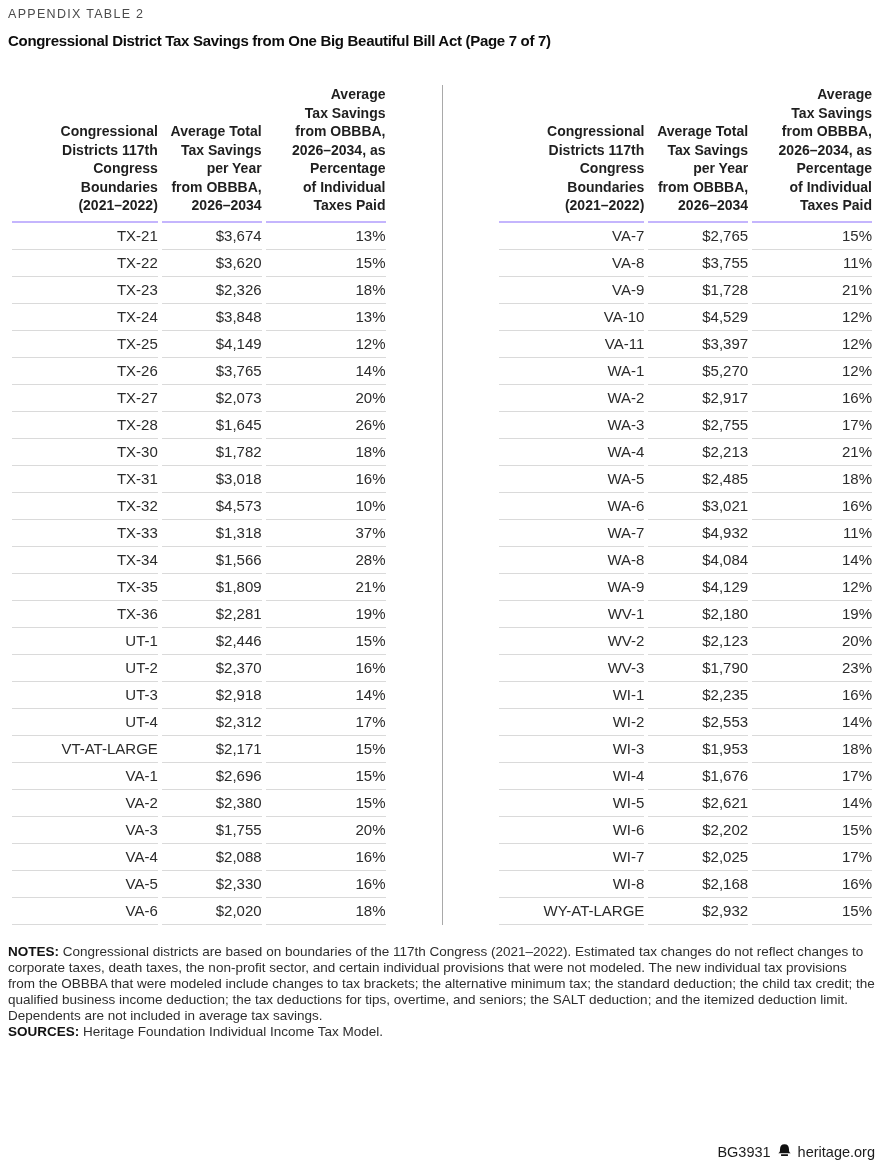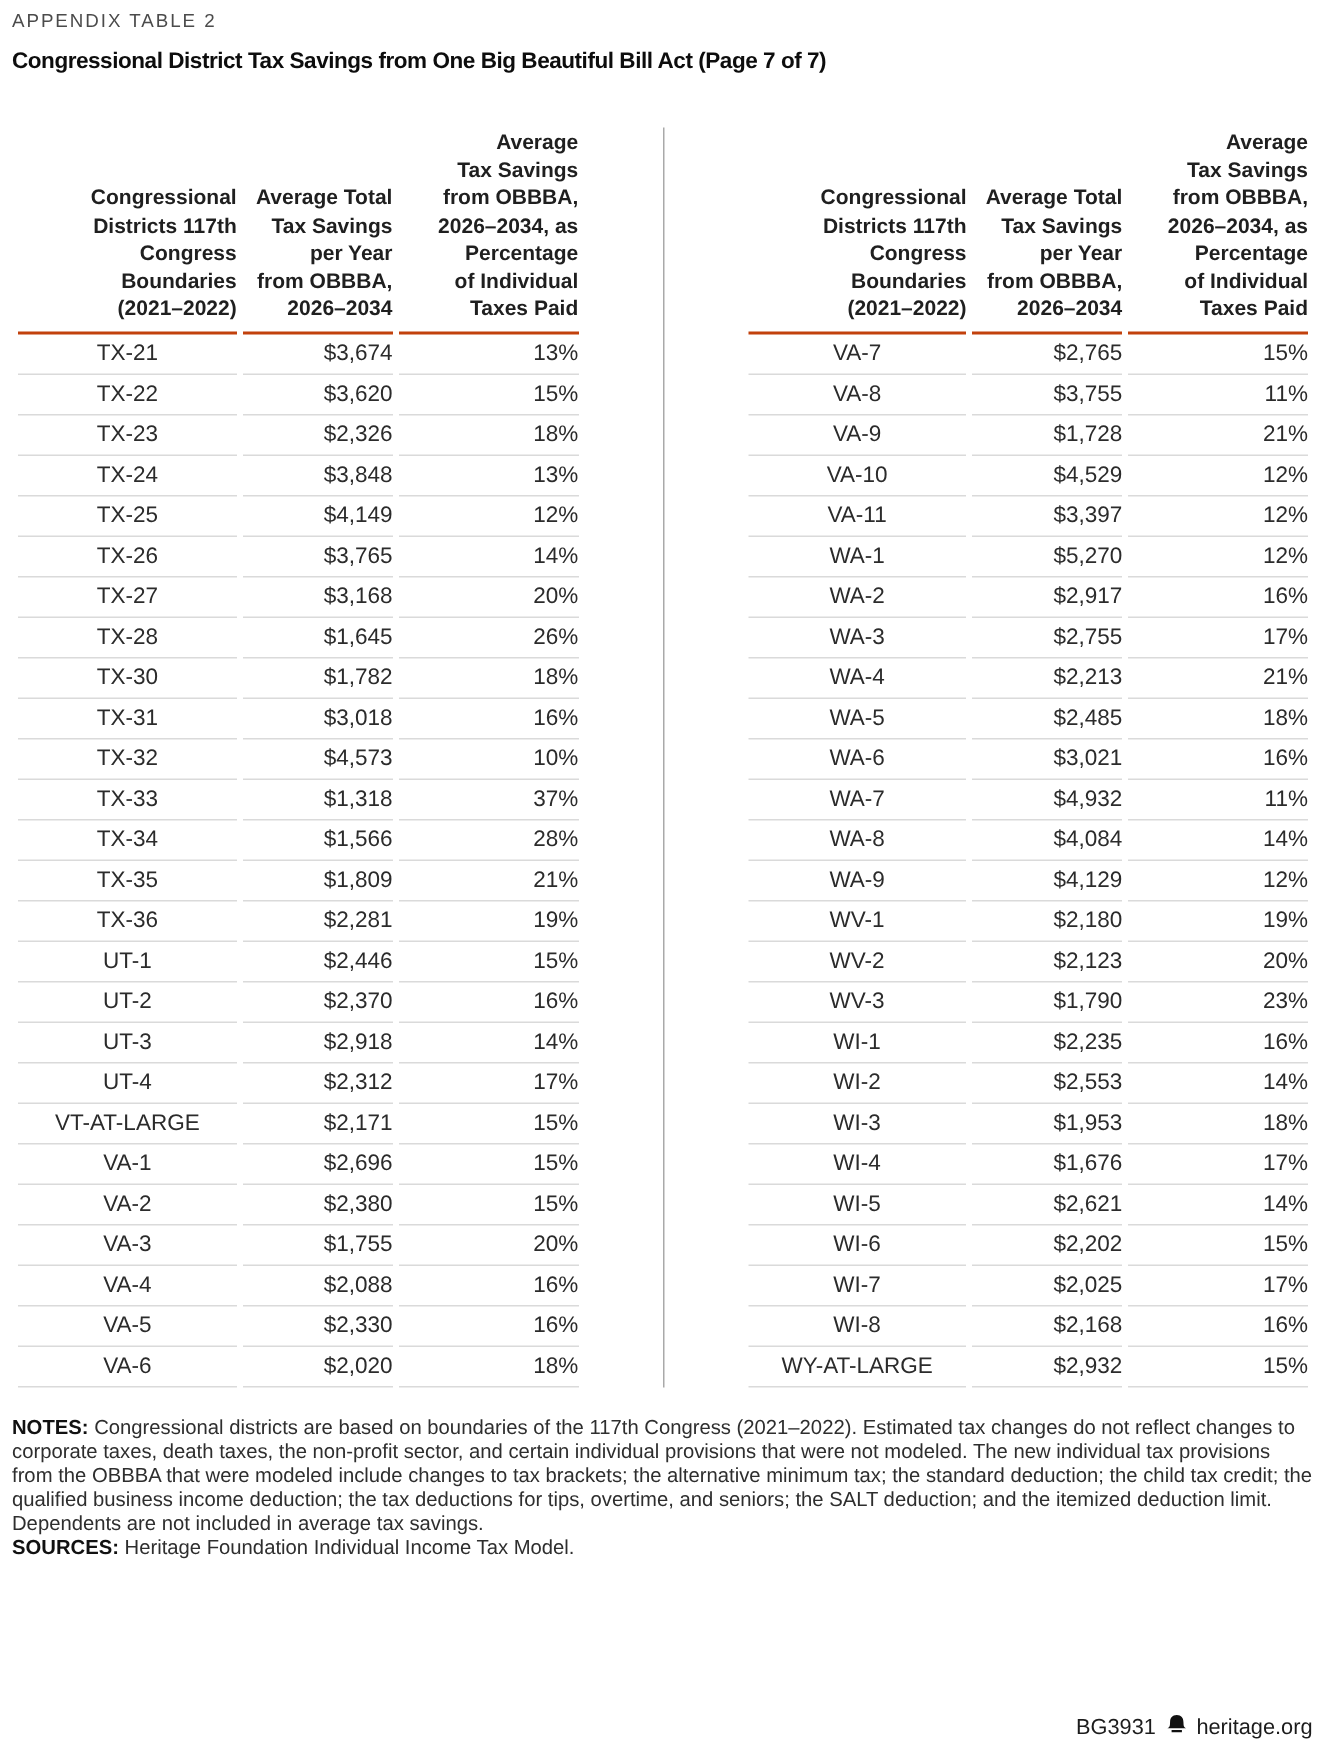--- a/index.html
+++ b/index.html
@@ -22,33 +22,33 @@
     font-size:15px; font-weight:bold; letter-spacing:-0.3px;
     color:#0d0d0d;
   }
 
   .tables { display:flex; margin-top:36px; align-items:stretch; }
   table { border-collapse:separate; border-spacing:4px 0; table-layout:fixed; }
   th {
     font-size:14px; font-weight:bold; color:#1f1f1f;
     vertical-align:bottom; line-height:18.5px;
     padding:0 0 6px 0;
-    border-bottom:2px solid #c2410c;
+    border-bottom:2px solid #c4b5fd;
     white-space:pre-line;
   }
   th.c1 { width:146px; text-align:right; }
   th.c2 { width:100px; text-align:right; }
   th.c3 { width:120px; text-align:right; }
   td {
     font-size:15px; color:#2b2b2b;
     height:27px; padding:0;
     border-bottom:1px solid #dadada;
     overflow:hidden; white-space:nowrap;
   }
-  td.c1 { text-align:center; }
+  td.c1 { text-align:right; }
   td.c2, td.c3 { text-align:right; }
 
   .divider { width:1px; background:#a9a9a9; margin:0 52px 0 52px; }
 
   .notes-block { margin-top:19px; font-size:13.5px; line-height:16px; color:#2e2e2e; }
   .notes-block b { color:#111; }
   .notes-block p { margin:0; }
 
   .footer {
     position:absolute; right:9px; bottom:7px;
@@ -116,21 +116,21 @@
             <td class="c2">$4,149</td>
             <td class="c3">12%</td>
           </tr>
           <tr>
             <td class="c1">TX-26</td>
             <td class="c2">$3,765</td>
             <td class="c3">14%</td>
           </tr>
           <tr>
             <td class="c1">TX-27</td>
-            <td class="c2">$3,168</td>
+            <td class="c2">$2,073</td>
             <td class="c3">20%</td>
           </tr>
           <tr>
             <td class="c1">TX-28</td>
             <td class="c2">$1,645</td>
             <td class="c3">26%</td>
           </tr>
           <tr>
             <td class="c1">TX-30</td>
             <td class="c2">$1,782</td>

